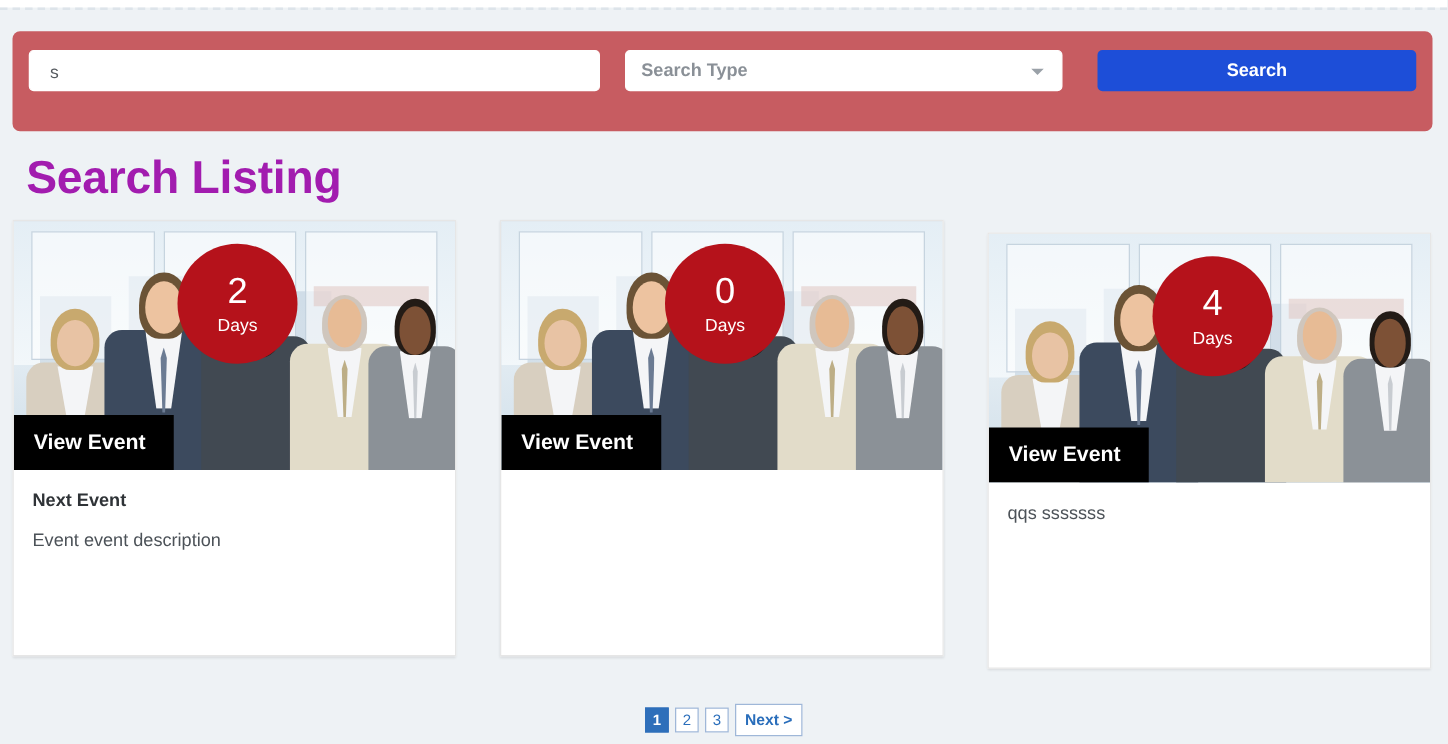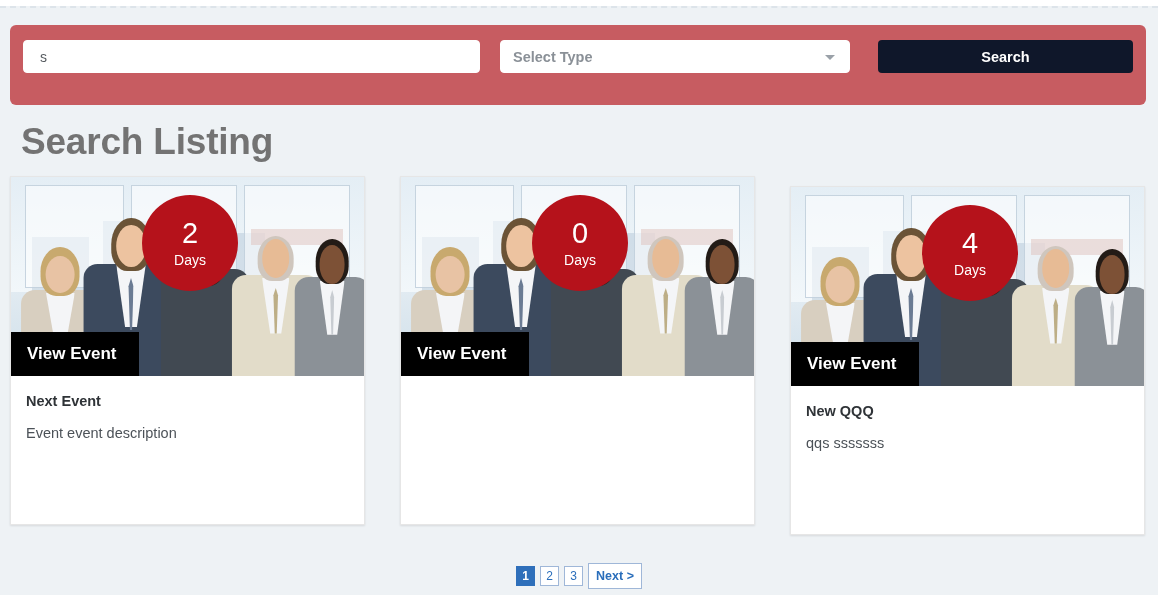--- a/index.html
+++ b/index.html
@@ -76,37 +76,37 @@
     margin-top: -2px;
     width: 0; height: 0;
     border-left: 5px solid transparent;
     border-right: 5px solid transparent;
     border-top: 5px solid #9aa1a8;
   }
   .search-btn {
     position: absolute;
     left: 868px; top: 15px;
     width: 255px; height: 33px;
-    background: #0f172a;
+    background: #1d4ed8;
     color: #ffffff;
     border: none;
     border-radius: 4px;
     font-family: "Liberation Sans", sans-serif;
     font-size: 14.5px;
     font-weight: bold;
     cursor: pointer;
   }
 
   
   .page-title {
     position: absolute;
     left: 21px; top: 119px;
     font-size: 37px;
     font-weight: bold;
-    color: #737373;
+    color: #a21caf;
     letter-spacing: -0.2px;
     line-height: 45px;
   }
 
   
   .cards { position: absolute; left: 0; top: 0; width: 1158px; height: 595px; }
   .card {
     position: absolute;
     width: 355px;
     background: #ffffff;
@@ -270,21 +270,21 @@
 
 <div class="page">
 
   <div class="top-white"></div>
   <div class="top-rule"></div>
 
   <div class="searchbar">
     <input class="search-input" type="text" value="s" style="">
     <div class="select-wrap">
       <div class="select-box">
-        <span>Select Type</span>
+        <span>Search Type</span>
         <span class="caret"></span>
       </div>
     </div>
     <button class="search-btn">Search</button>
   </div>
 
   <div class="page-title">Search Listing</div>
 
   <div class="cards">
 
@@ -452,21 +452,20 @@
         </div>
         <div class="days-badge">
           <span class="days-num">4</span>
           <span class="days-lbl">Days</span>
         </div>
         <div class="view-event">
           <span>View Event</span>
         </div>
       </div>
       <div class="card-body">
-        <p class="card-title plain">New QQQ</p>
         <p class="card-desc">qqs sssssss</p>
       </div>
     </div>
 
   </div>
 
   <div class="pagination">
     <div class="pg active">1</div>
     <div class="pg">2</div>
     <div class="pg">3</div>

